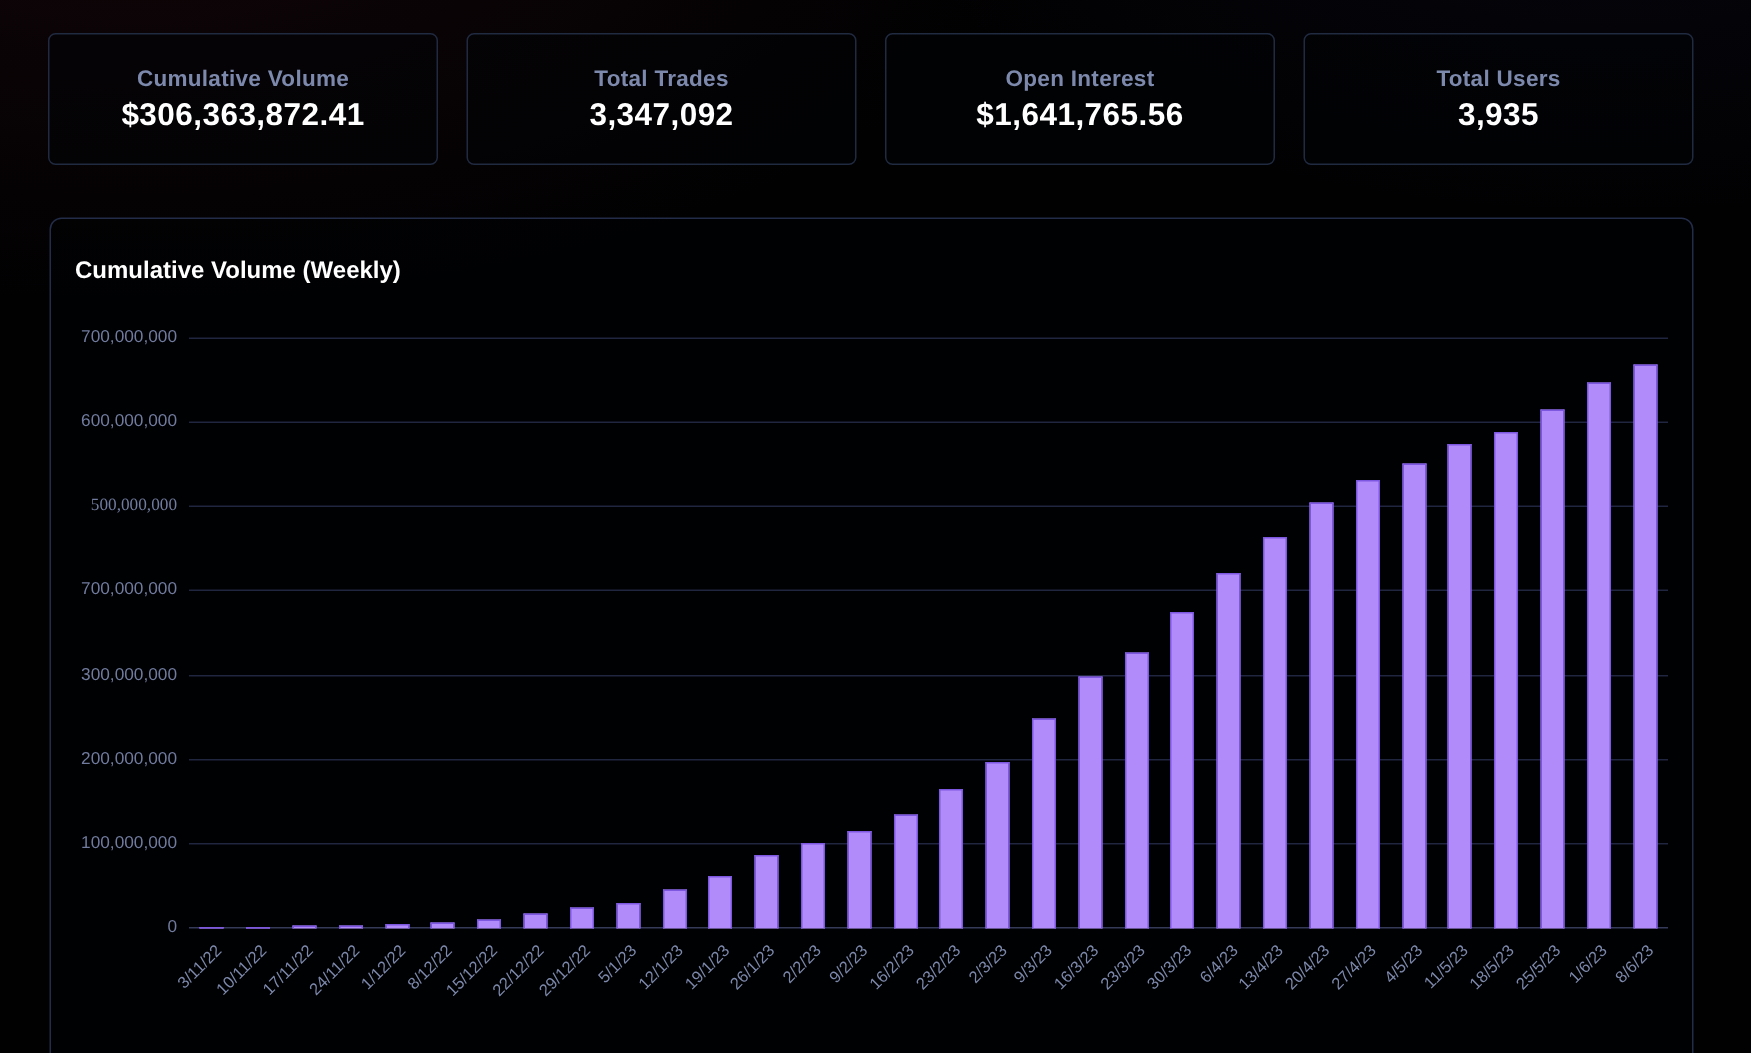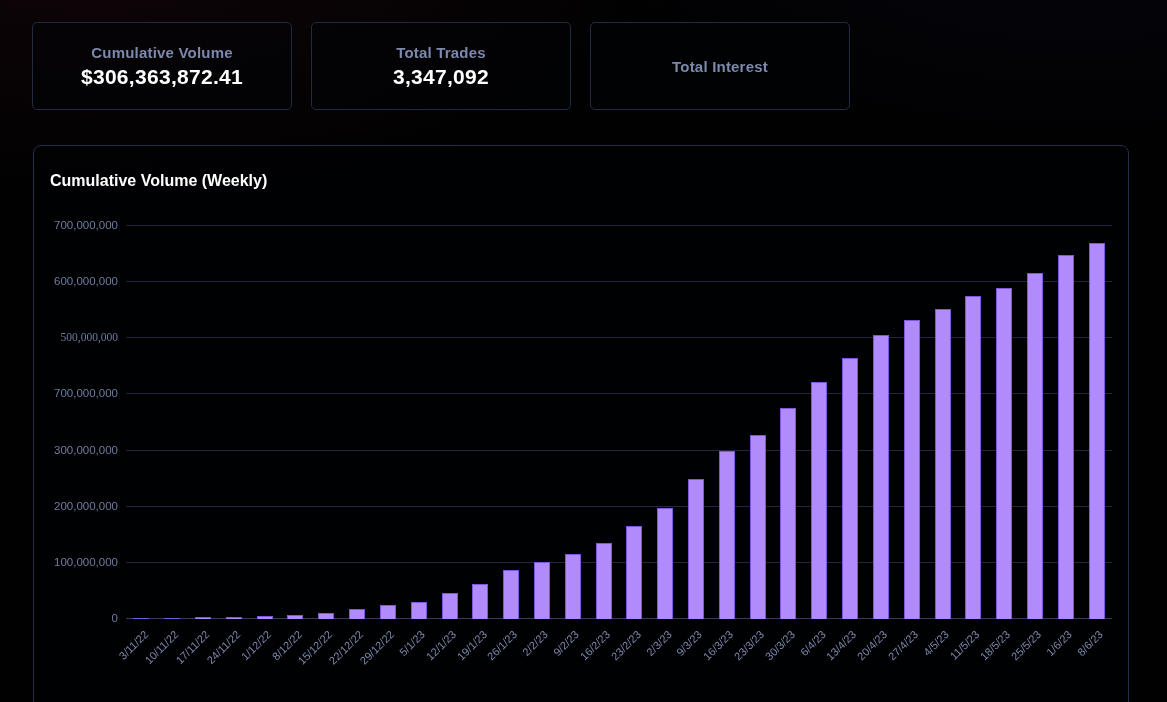--- a/index.html
+++ b/index.html
@@ -125,21 +125,26 @@
 <div class="stats-row">
   <div class="stat-card">
     <div class="stat-label">Cumulative Volume</div>
     <div class="stat-value">$306,363,872.41</div>
   </div>
   <div class="stat-card">
     <div class="stat-label">Total Trades</div>
     <div class="stat-value">3,347,092</div>
   </div>
   <div class="stat-card">
-    <div class="stat-label">Total Interest</div>
+    <div class="stat-label">Open Interest</div>
+    <div class="stat-value">$1,641,765.56</div>
+  </div>
+  <div class="stat-card">
+    <div class="stat-label">Total Users</div>
+    <div class="stat-value">3,935</div>
   </div>
 </div>
 
 <div class="chart-card">
   <div class="chart-title">Cumulative Volume (Weekly)</div>
   <div class="plot-area">
     <div id="grid-layer">
         <div class="gridline baseline" style="bottom: 0%;">
           <span class="y-tick-label">0</span>
         </div>

